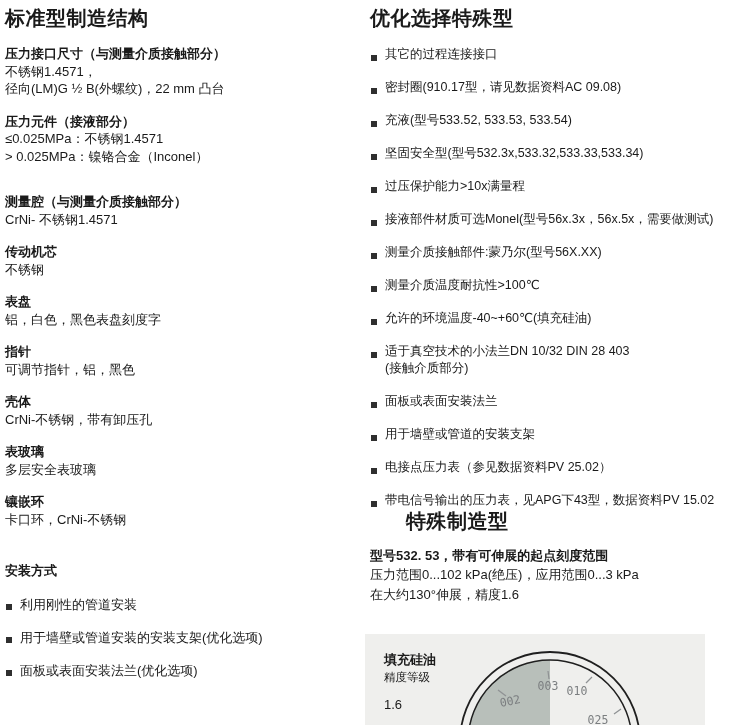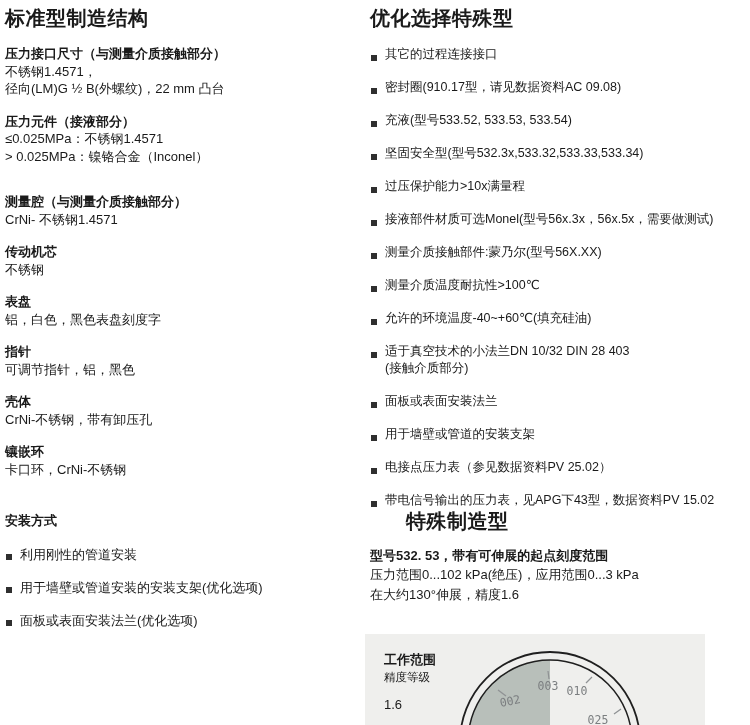--- a/index.html
+++ b/index.html
@@ -70,20 +70,24 @@
           <div class="group-label">表盘</div>
           <div class="group-line">铝，白色，黑色表盘刻度字</div>
         </div>
         <div class="group">
           <div class="group-label">指针</div>
           <div class="group-line">可调节指针，铝，黑色</div>
         </div>
         <div class="group">
           <div class="group-label">壳体</div>
           <div class="group-line">CrNi-不锈钢，带有卸压孔</div>
+        </div>
+        <div class="group">
+          <div class="group-label">表玻璃</div>
+          <div class="group-line">多层安全表玻璃</div>
         </div>
         <div class="group">
           <div class="group-label">镶嵌环</div>
           <div class="group-line">卡口环，CrNi-不锈钢</div>
         </div>
       </div>
     <div class="group install">
       <div class="group-label">安装方式</div>
       <div id="install-bullets">
           <div class="b-row">
@@ -196,21 +200,21 @@
         <g>
           <path d="M231,157 L226,152" stroke="#111" stroke-width="1.6"></path>
           <polygon points="221,146 229,150 224,155" fill="#111"></polygon>
         </g>
 
         <polygon points="115,92 181,104 181,111" fill="#1a1a1a"></polygon>
         <path d="M190,102 C196,105 200,106 203,103 C206,100 209,99 212,101 C215,103 216,107 214,110 C211,114 207,117 202,117 C196,117 191,115 189,112 Z" fill="#efefed" stroke="#1a1a1a" stroke-width="2.2" stroke-linejoin="round"></path>
         <circle cx="185" cy="108" r="6.5" fill="#efefed" stroke="#1a1a1a" stroke-width="3"></circle>
       </svg>
 
-      <div class="gp-label1">工作范围</div>
+      <div class="gp-label1">填充硅油</div>
       <div class="gp-label2">精度等级</div>
       <div class="gp-label3">1.6</div>
 
       <div class="dial-num" style="left:147px;top:140px;">0</div>
       <div class="dial-num" style="left:130px;top:106px;">001</div>
       <div class="dial-num" style="left:145px;top:67px;transform:translate(-50%,-50%) rotate(-12deg);">002</div>
       <div class="dial-num" style="left:183px;top:52px;">003</div>
       <div class="dial-num" style="left:212px;top:57px;">010</div>
       <div class="dial-num" style="left:233px;top:86px;">025</div>
       <div class="dial-num" style="left:235px;top:105px;">050</div>

